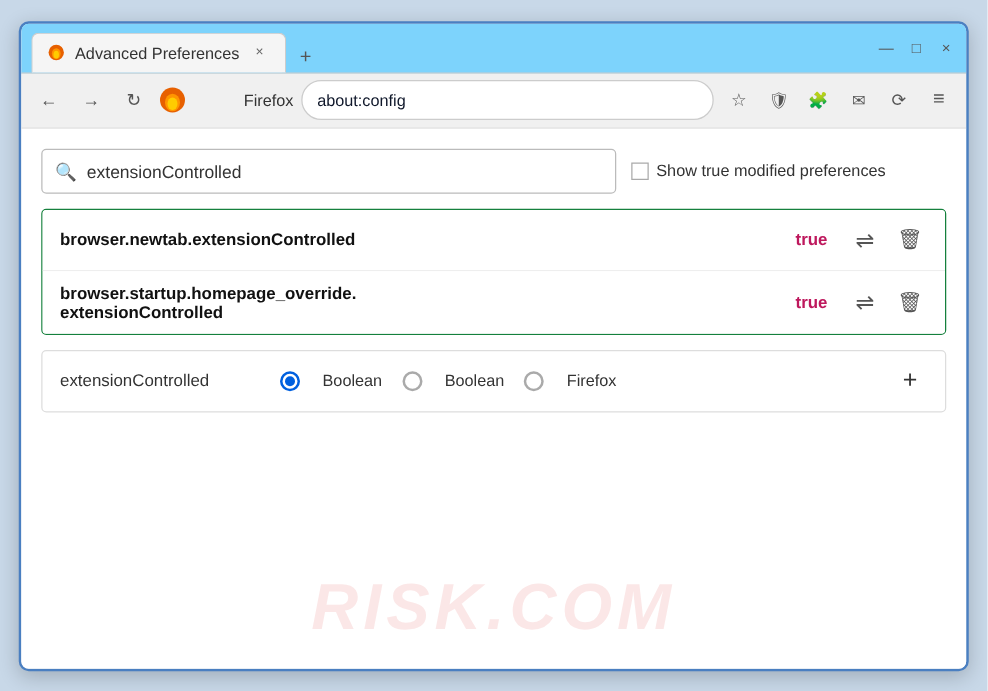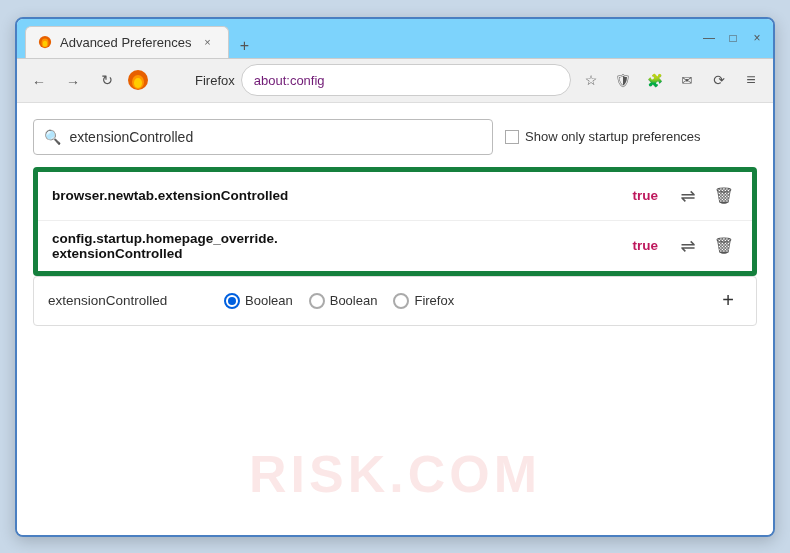--- a/index.html
+++ b/index.html
@@ -127,21 +127,21 @@
       align-items: center;
       background: white;
       border: 1px solid #ccc;
       border-radius: 20px;
       padding: 4px 12px;
       gap: 6px;
       height: 32px;
     }
     .address-bar-url {
       font-size: 13px;
-      color: #701a75;
+      color: #0f172a;
     }
     .nav-icons {
       display: flex;
       gap: 4px;
       align-items: center;
     }
     .nav-icon {
       width: 28px;
       height: 28px;
       border-radius: 50%;
@@ -156,30 +156,31 @@
     .content {
       flex: 1;
       background: white;
       padding: 16px;
       position: relative;
       overflow: hidden;
     }
     
     .watermark {
       position: absolute;
-      bottom: 31px;
+      bottom: 19px;
       left: 50%;
       transform: translateX(-50%);
       font-size: 52px;
       font-weight: 900;
       color: rgba(220, 60, 60, 0.12);
       letter-spacing: 4px;
       white-space: nowrap;
       pointer-events: none;
       user-select: none;
+      font-style: italic;
     }
     
     .search-row {
       display: flex;
       align-items: center;
       gap: 12px;
       margin-bottom: 12px;
     }
     .search-box {
       flex: 0 0 460px;
@@ -209,23 +210,24 @@
     }
     .checkbox-box {
       width: 14px;
       height: 14px;
       border: 1px solid #aaa;
       background: white;
       flex-shrink: 0;
     }
     
     .prefs-table {
-      border: 5px solid #15803d;
+      border: 1px solid #15803d;
       border-radius: 4px;
       overflow: hidden;
+      margin-bottom: 12px;
     }
     .pref-row {
       display: flex;
       align-items: center;
       padding: 10px 14px;
       border-bottom: 1px solid #eee;
       background: white;
       gap: 8px;
     }
     .pref-row:last-child { border-bottom: none; }
@@ -268,21 +270,21 @@
       flex: 0 0 160px;
     }
     .radio-group {
       display: flex;
       align-items: center;
       gap: 16px;
     }
     .radio-option {
       display: flex;
       align-items: center;
-      gap: 5px;
+      gap: 18px;
       font-size: 13px;
       color: #333;
     }
     .radio-circle {
       width: 16px;
       height: 16px;
       border-radius: 50%;
       border: 2px solid #aaa;
       display: flex;
       align-items: center;
@@ -365,40 +367,40 @@
 
     <div class="watermark">RISK.COM</div>
 
     <div class="search-row">
       <div class="search-box">
         <span class="search-icon">🔍</span>
         <span class="search-input-text">extensionControlled</span>
       </div>
       <div class="show-modified">
         <div class="checkbox-box"></div>
-        <span>Show only startup preferences</span>
+        <span>Show true modified preferences</span>
       </div>
     </div>
 
     <div class="prefs-table">
 
       <div class="pref-row">
         <span class="pref-name">browser.newtab.extensionControlled</span>
         <span class="pref-value">true</span>
         <div class="pref-btn">
           <span style="font-size:18px;">⇌</span>
         </div>
         <div class="pref-btn">
           <span>🗑</span>
         </div>
       </div>
 
       <div class="pref-row">
         <div style="flex:1;">
-          <div class="pref-name">config.startup.homepage_override.</div>
+          <div class="pref-name">browser.startup.homepage_override.</div>
           <div class="pref-name">extensionControlled</div>
         </div>
         <span class="pref-value">true</span>
         <div class="pref-btn">
           <span style="font-size:18px;">⇌</span>
         </div>
         <div class="pref-btn">
           <span>🗑</span>
         </div>
       </div>

